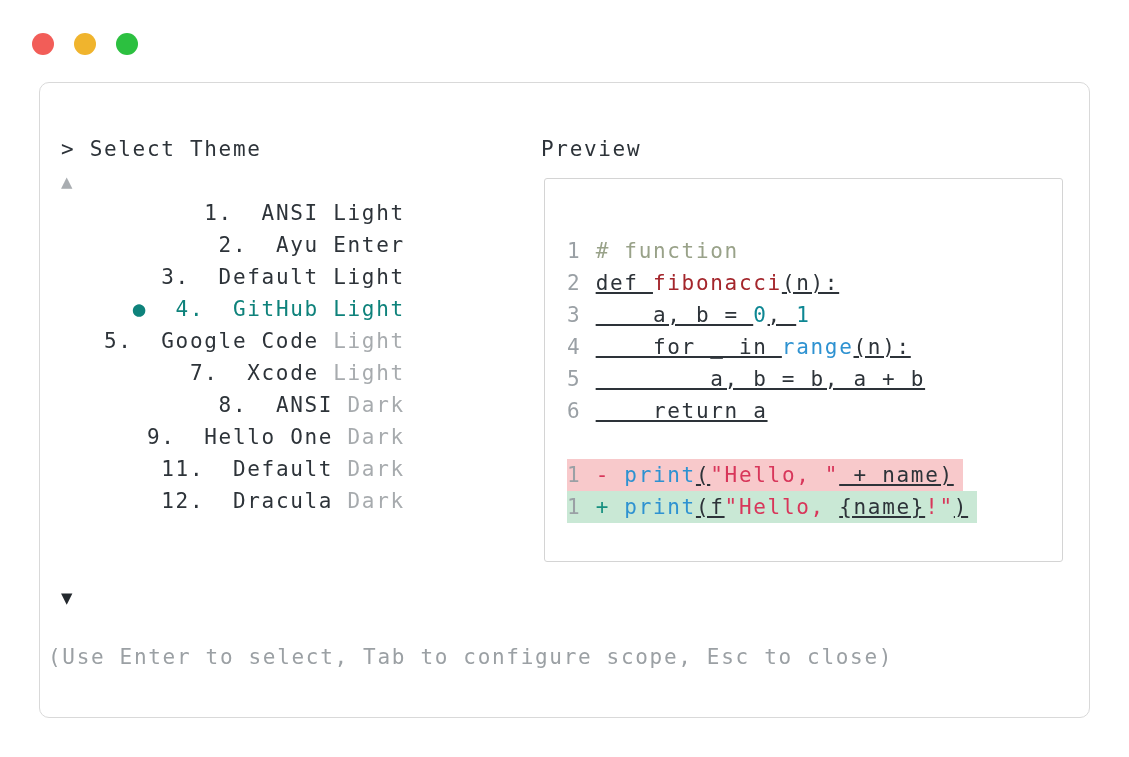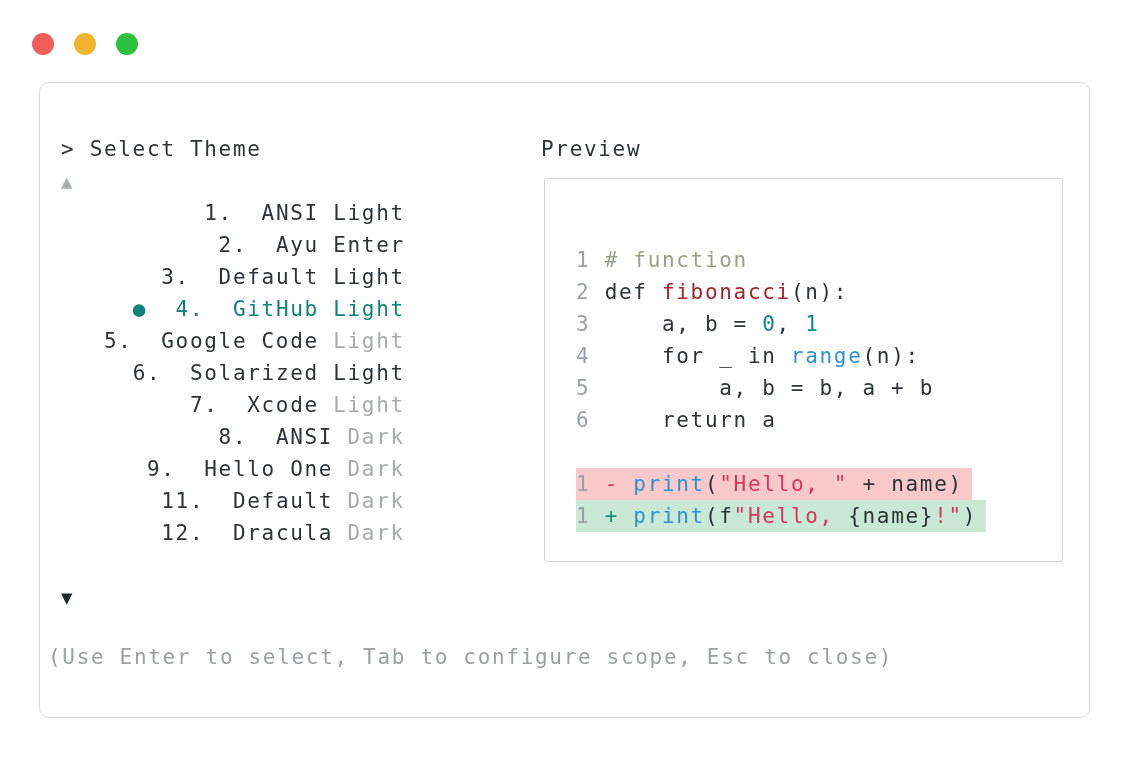--- a/index.html
+++ b/index.html
@@ -25,32 +25,32 @@
 
   .theme-list{position:absolute;left:21px;top:114px;text-align:right;}
   .theme-row{height:32px;line-height:32px;white-space:pre;cursor:default;}
   .theme-row .muted{color:var(--muted,#a7abae);}
   .theme-row.selected .num,.theme-row.selected .name,
   .theme-row.selected .bullet{color:var(--accent_teal,#0e827b);}
 
   .preview-title{position:absolute;left:501px;top:50px;height:32px;line-height:32px;white-space:pre;}
   .preview-box{position:absolute;left:504px;top:95px;width:519px;height:384px;box-sizing:border-box;
                border:1.5px solid var(--preview_border,#d4d4d4);border-radius:3px;overflow:hidden;}
-  .code{margin:16px;padding:49px 0 0 15px;}
+  .code{margin:7px;padding:49px 0 0 15px;}
   .code-line{height:32px;line-height:32px;white-space:pre;}
 
   .tk-ln{color:var(--line_number,#9aa0a5);}
   .tk-com{color:var(--comment,#99a289);}
   .tk-fn{color:var(--function_red,#a4262c);}
   .tk-num{color:var(--number_teal,#0d8793);}
   .tk-builtin{color:var(--builtin_blue,#2e92d1);}
   .tk-str{color:var(--string_red,#d8365a);}
   .tk-minus{color:var(--string_red,#d8365a);}
   .tk-plus{color:var(--diff_plus,#168f7f);}
-  .tk-code{color:var(--text,#2d3339);}
+  .tk-code{color:var(--text,#2d3339);text-decoration:underline;}
 
   .diff{display:inline-block;height:32px;padding-right:9px;}
   .diff.removed{background:var(--removed_bg,#f8c9cb);}
   .diff.added{background:var(--added_bg,#c9e8d5);}
 
   .help{position:absolute;left:8px;top:558px;height:32px;line-height:32px;
         color:var(--help_text,#9ba0a4);white-space:pre;}
 </style>
 </head>
 <body>
@@ -61,21 +61,20 @@
 
 <div class="window">
   <div class="prompt">&gt; Select Theme</div>
   <div class="arrow-up">▲</div>
   <div class="theme-list">
       <div class="theme-row"><span class="bullet">  </span><span class="num"> 1.  </span><span class="name">ANSI Light</span></div>
       <div class="theme-row"><span class="bullet">  </span><span class="num"> 2.  </span><span class="name">Ayu Enter</span></div>
       <div class="theme-row"><span class="bullet">  </span><span class="num"> 3.  </span><span class="name">Default Light</span></div>
       <div class="theme-row selected"><span class="bullet">● </span><span class="num"> 4.  </span><span class="name">GitHub Light</span></div>
       <div class="theme-row"><span class="bullet">  </span><span class="num"> 5.  </span><span class="name">Google Code</span><span class="muted"> Light</span></div>
-      <div class="theme-row"><span class="bullet">  </span><span class="num"> 6.  </span><span class="name">Solarized Light</span></div>
       <div class="theme-row"><span class="bullet">  </span><span class="num"> 7.  </span><span class="name">Xcode</span><span class="muted"> Light</span></div>
       <div class="theme-row"><span class="bullet">  </span><span class="num"> 8.  </span><span class="name">ANSI</span><span class="muted"> Dark</span></div>
       <div class="theme-row"><span class="bullet">  </span><span class="num"> 9.  </span><span class="name">Hello One</span><span class="muted"> Dark</span></div>
       <div class="theme-row"><span class="bullet">  </span><span class="num">11.  </span><span class="name">Default</span><span class="muted"> Dark</span></div>
       <div class="theme-row"><span class="bullet">  </span><span class="num">12.  </span><span class="name">Dracula</span><span class="muted"> Dark</span></div>
     </div>
   <div class="arrow-down">▼</div>
 
   <div class="preview-title">Preview</div>
   <div class="preview-box">

